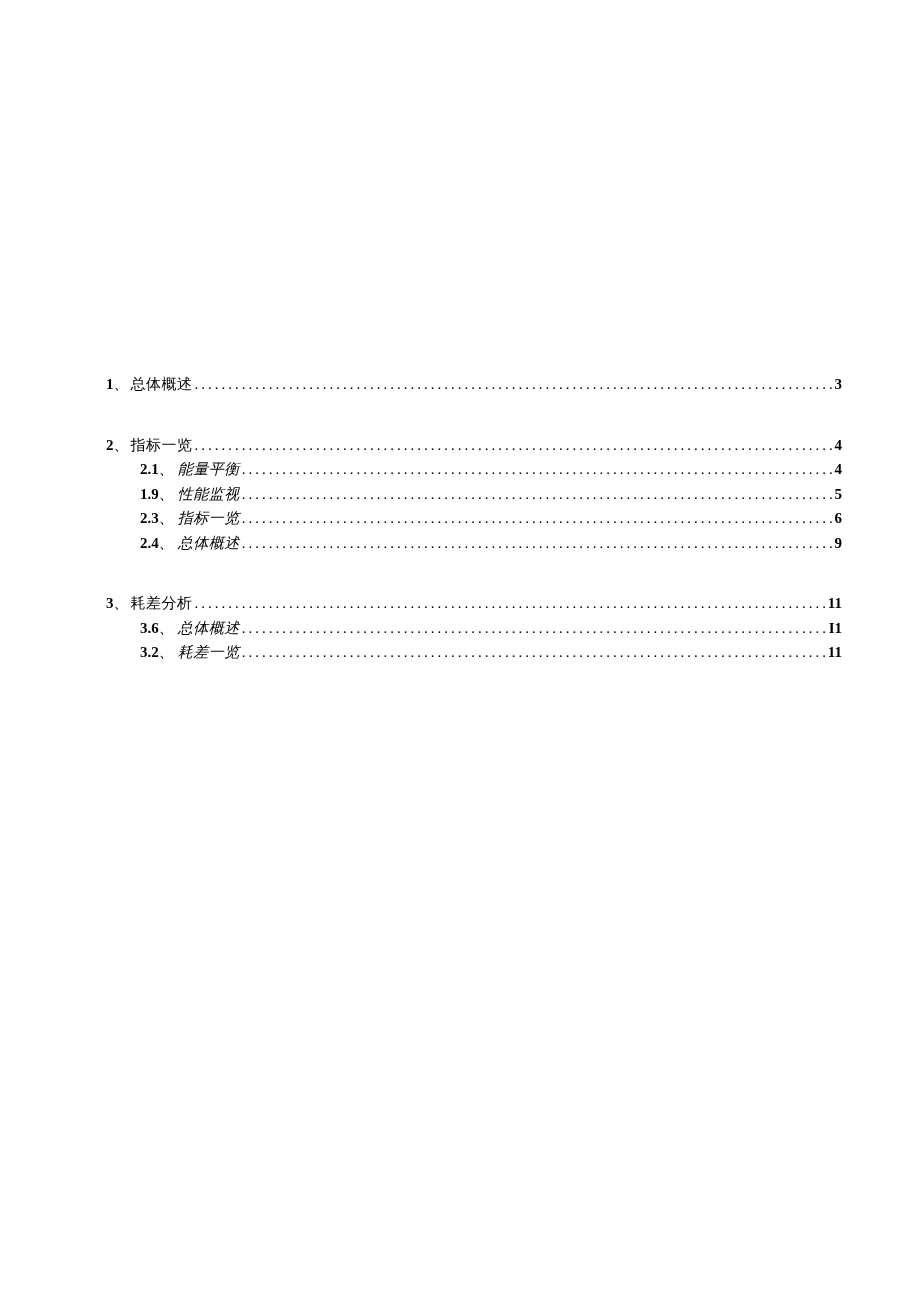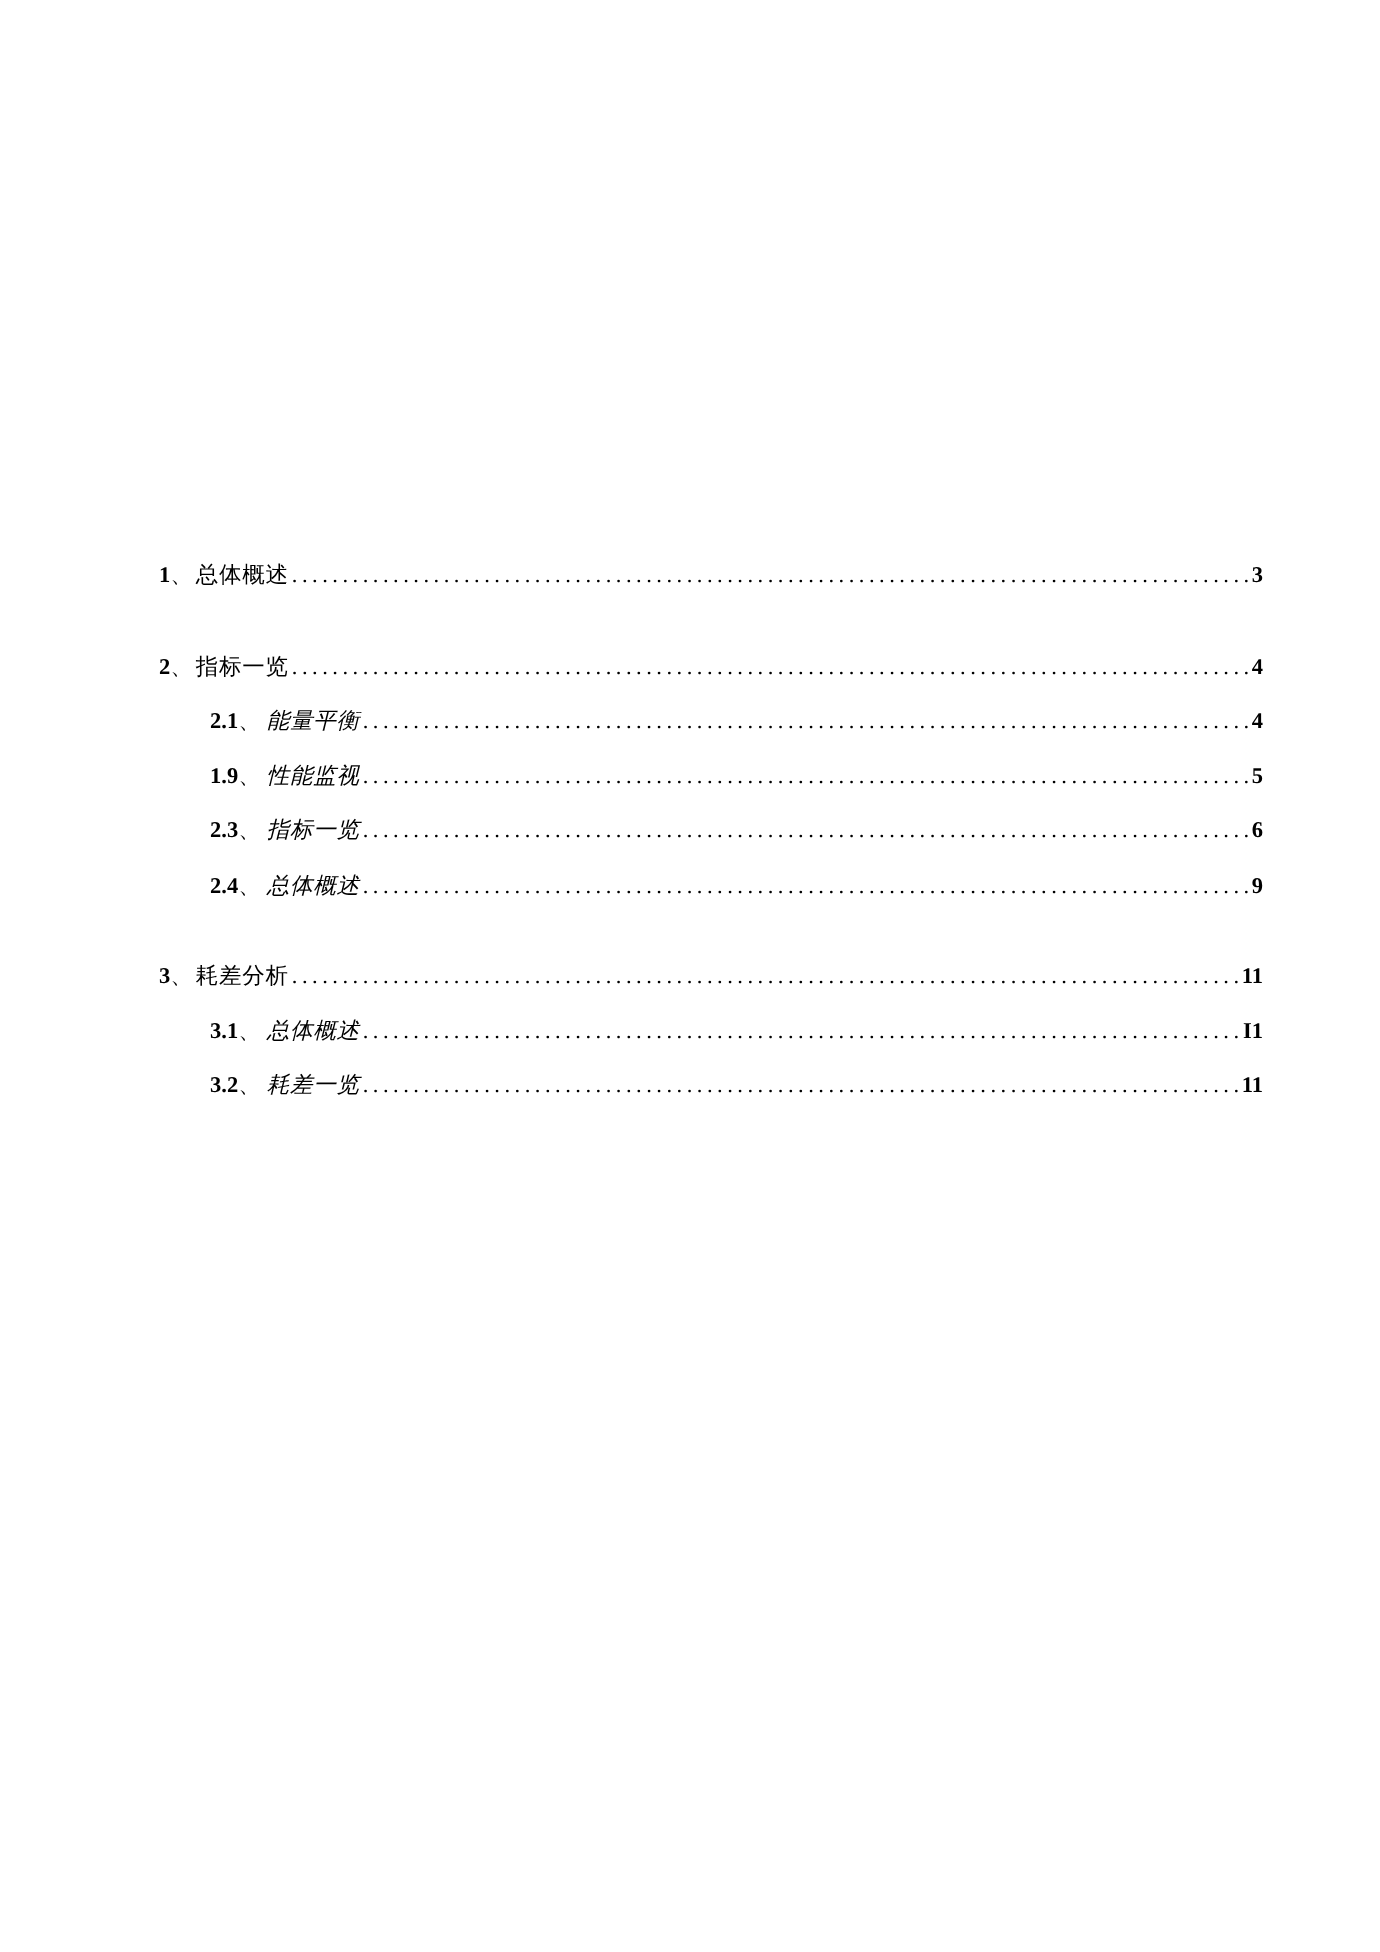--- a/index.html
+++ b/index.html
@@ -31,21 +31,20 @@
     .toc-sub-sep {
       margin: 0 4px 0 0;
     }
     .toc-title {
       letter-spacing: 0.5px;
       margin-top: 36px;
     }
     .toc-sub-num {
       font-weight: bold;
       font-family: "Times New Roman", serif;
-      margin-top: 12px;
     }
     .toc-sub-title {
       letter-spacing: 0.5px;
       font-style: italic;
     }
     .toc-leader {
       flex: 1;
       overflow: hidden;
       letter-spacing: 3px;
       font-family: "Times New Roman", serif;
@@ -106,21 +105,21 @@
       <span class="toc-page">9</span>
   </div>
   <div class="toc-entry">
     <span class="toc-num">3</span>
       <span class="toc-sep">、</span>
       <span class="toc-title">耗差分析</span>
       <span class="toc-leader"></span>
       <span class="toc-page">11</span>
   </div>
   <div class="toc-entry sub">
-    <span class="toc-sub-num">3.1</span>
+    <span class="toc-sub-num">3.6</span>
       <span class="toc-sub-sep">、</span>
       <span class="toc-sub-title">总体概述</span>
       <span class="toc-leader"></span>
       <span class="toc-page">I1</span>
   </div>
   <div class="toc-entry sub">
     <span class="toc-sub-num">3.2</span>
       <span class="toc-sub-sep">、</span>
       <span class="toc-sub-title">耗差一览</span>
       <span class="toc-leader"></span>

